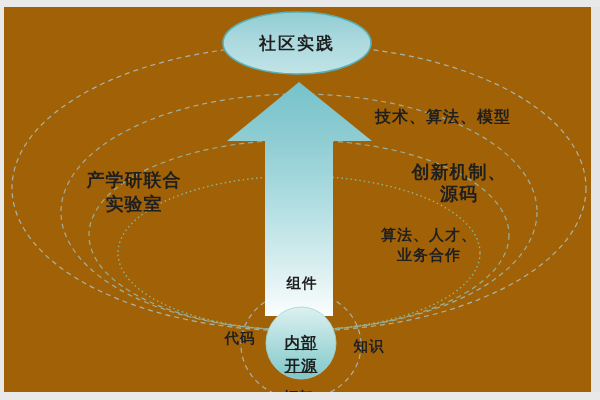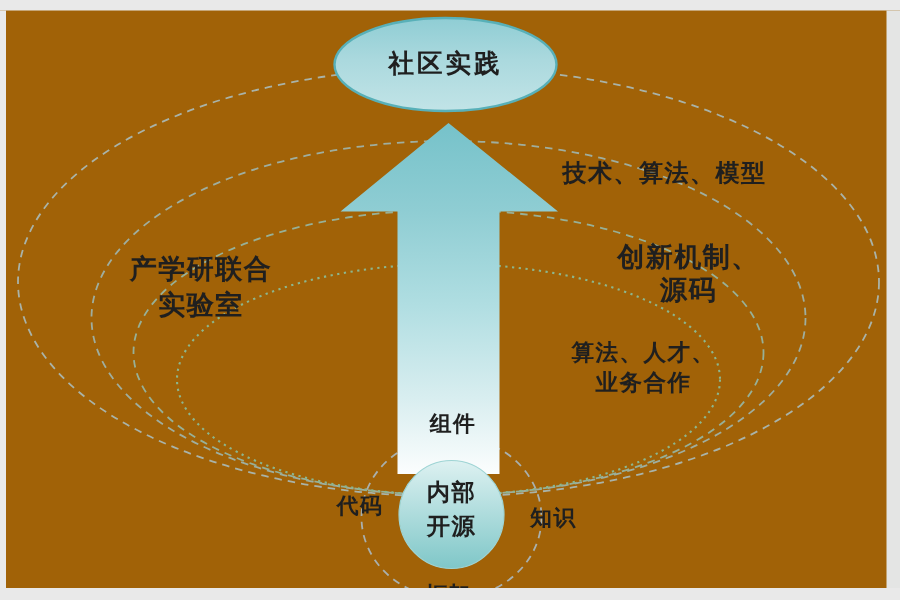--- a/index.html
+++ b/index.html
@@ -83,20 +83,20 @@
 源码</div>
 
   <div class="lbl" style="left:429px;top:245px;line-height:20px;font-size:15px;">算法、人才、
 业务合作</div>
 
   <div class="lbl small" style="left:302px;top:283px;">组件</div>
   <div class="lbl small" style="left:240px;top:338px;">代码</div>
   <div class="lbl small" style="left:369px;top:346px;font-family:Liberation Serif, serif;">知识</div>
   <div class="lbl small" style="left:299px;top:397px;">框架</div>
 
-  <div class="lbl circle-text" style="left:301px;top:340px;">内部
+  <div class="lbl circle-text" style="left:301px;top:355px;text-decoration:underline;">内部
 开源</div>
 
   <div class="frame" id="frame-top"></div>
   <div class="frame" id="frame-bottom"></div>
   <div class="frame" id="frame-left"></div>
   <div class="frame" id="frame-right"></div>
 </div>
 
 </body></html>

